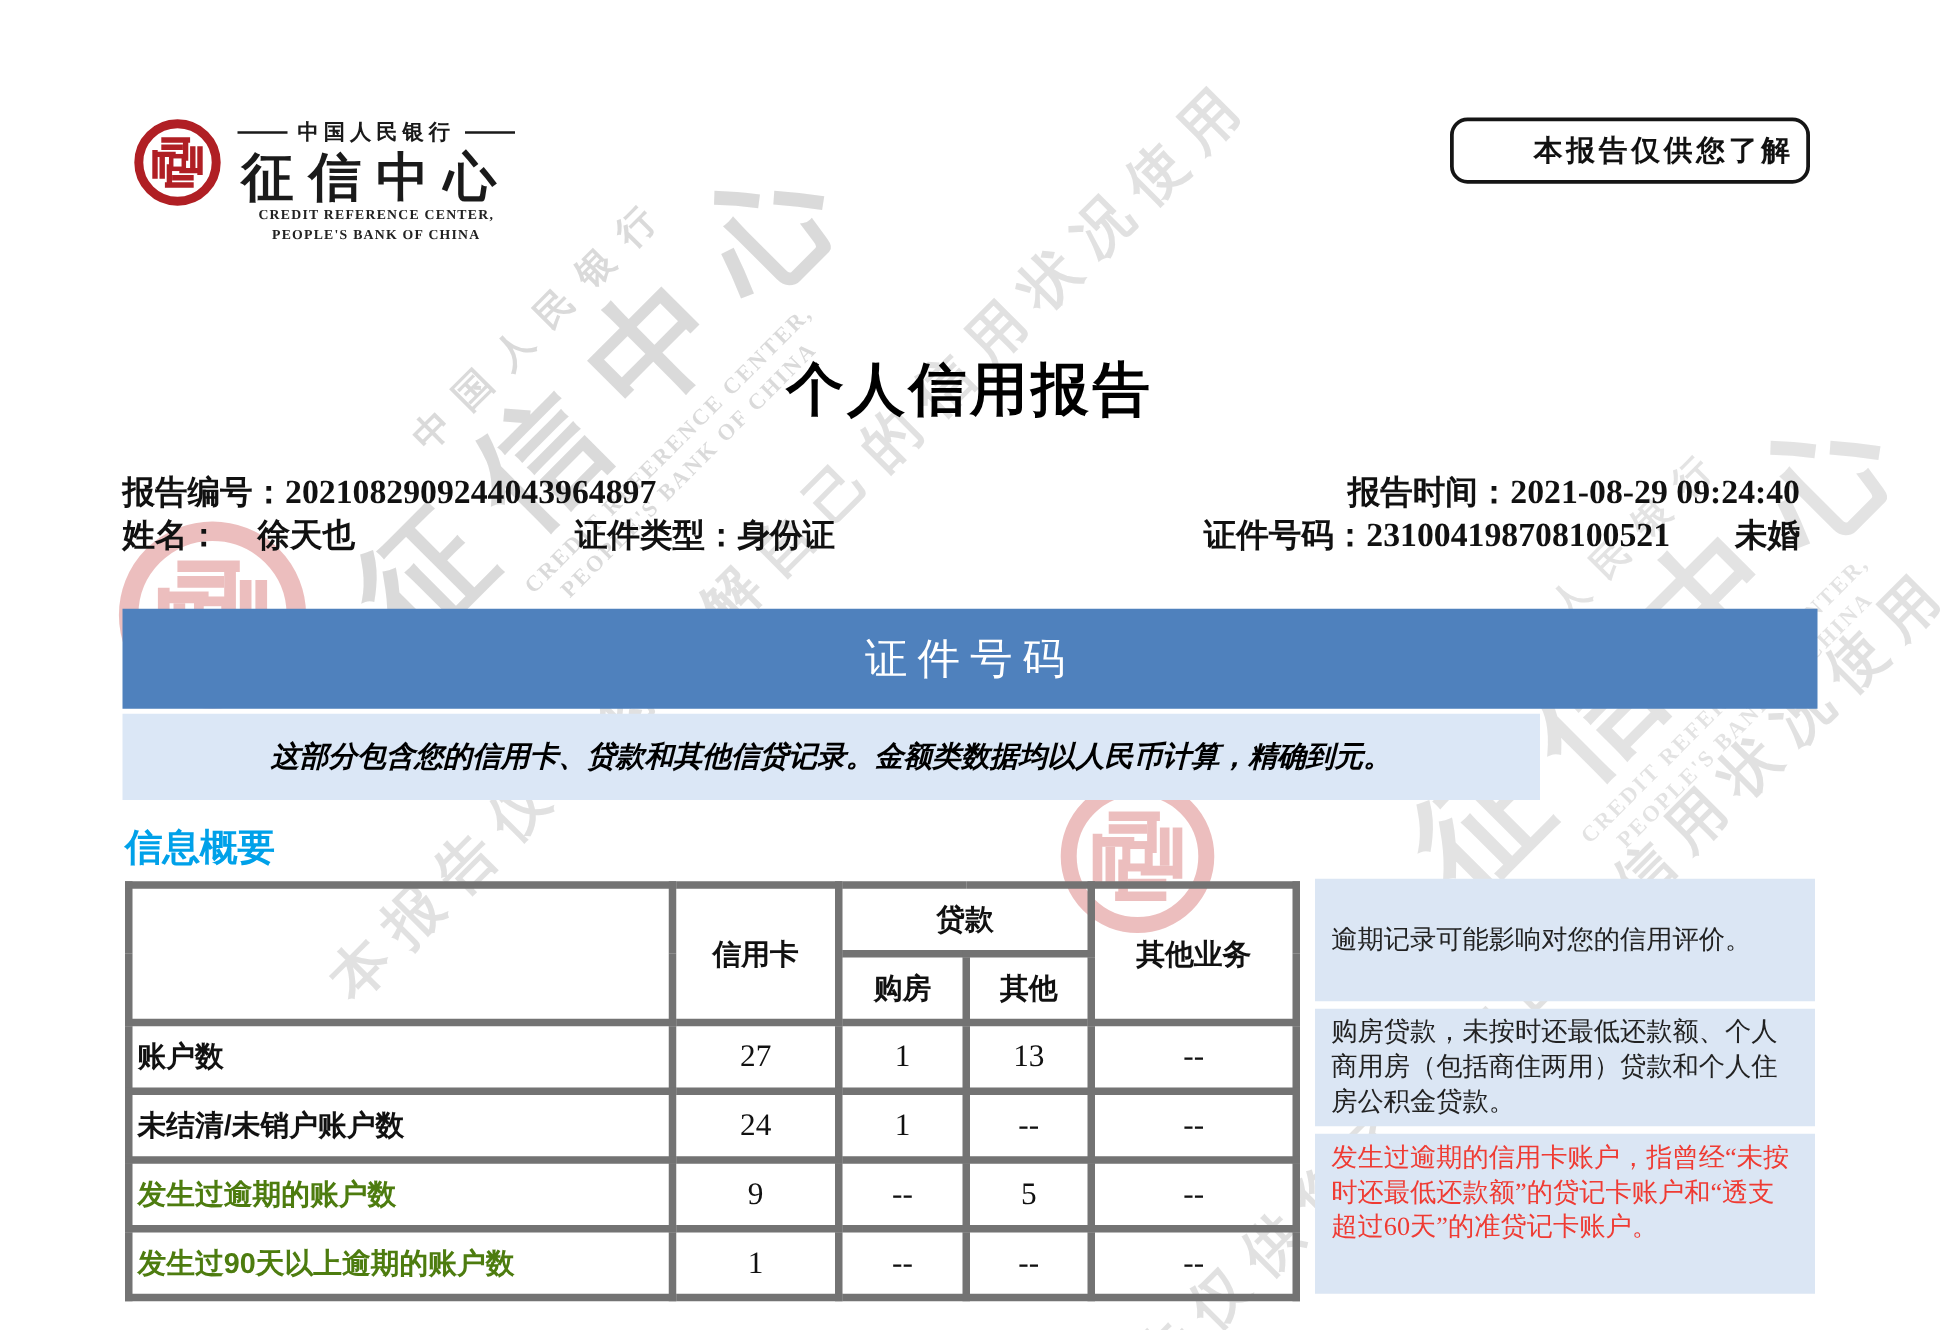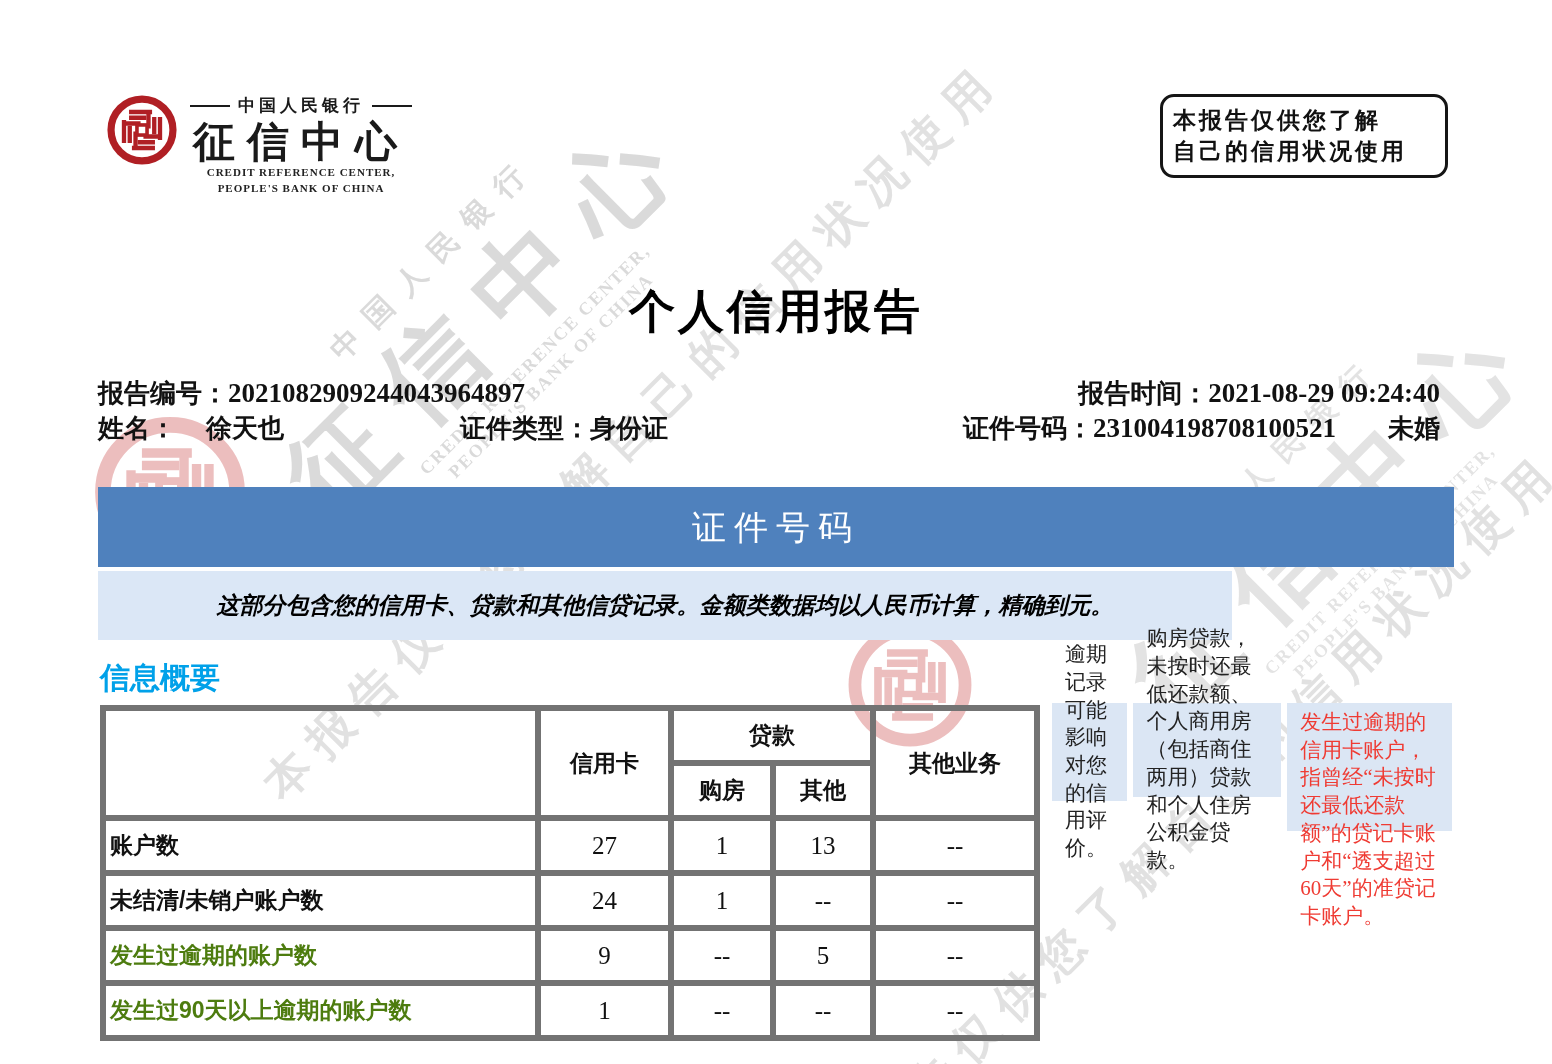--- a/index.html
+++ b/index.html
@@ -32,21 +32,21 @@
   .bank-line{display:flex;align-items:center;justify-content:center;gap:8px;
              font-weight:700;font-size:17px;letter-spacing:4px;color:#1a1a1a;
              font-family:"Liberation Serif",serif;}
   .bank-line .dash{width:40px;height:2px;background:#1a1a1a;}
   .org-name{font-size:42px;font-weight:700;letter-spacing:12px;color:#1a1a1a;line-height:1.1;margin-top:2px;}
   .eng-name{font-size:11px;font-weight:700;letter-spacing:1px;line-height:1.45;color:#222;
             font-family:"Liberation Serif",serif;}
   
   .notice-box{position:absolute;left:1160px;top:94px;width:288px;box-sizing:border-box;
               border:3px solid #151515;border-radius:14px;padding:8px 10px;
-              text-align:left;font-weight:700;font-size:23px;letter-spacing:3px;line-height:1.35;color:#111;}
+              text-align:right;font-weight:700;font-size:23px;letter-spacing:3px;line-height:1.35;color:#111;}
   
   .title{position:absolute;left:0;top:281px;width:100%;text-align:center;
          font-size:46px;font-weight:700;letter-spacing:3px;color:#000;}
   
   .meta-row{position:absolute;left:98px;right:112px;height:36px;font-size:26px;font-weight:700;}
   .meta-row-1{top:376px;}
   .meta-row-2{top:411px;}
   .m-left{position:absolute;left:0;top:0;white-space:nowrap;}
   .m-mid{position:absolute;left:362px;top:0;white-space:nowrap;}
   .m-right{position:absolute;right:0;top:0;white-space:nowrap;}
@@ -61,21 +61,21 @@
   
   .summary-heading{position:absolute;left:100px;top:658px;font-size:30px;font-weight:700;color:#00a1e9;}
   
   .summary-table{position:absolute;left:100px;top:705px;width:934px;border-collapse:collapse;table-layout:fixed;}
   .summary-table td{border:6px solid #737373;height:55px;padding:0;box-sizing:border-box;
                     font-size:23px;font-weight:700;text-align:center;vertical-align:middle;background:transparent;}
   .summary-table td.lbl{text-align:left;padding-left:4px;}
   .summary-table td.val{font-family:"Liberation Serif",serif;font-size:25px;font-weight:400;color:#111;}
   .summary-table tr.red td.lbl{color:#4d7c0f;}
   
-  .notes{position:absolute;left:1052px;top:703px;width:400px;display:flex;flex-direction:row;gap:6px;}
+  .notes{position:absolute;left:1052px;top:703px;width:400px;display:flex;flex-direction:column;gap:6px;}
   .note{box-sizing:border-box;background:#dbe6f4;padding:6px 16px 6px 13px;
         font-family:"Liberation Serif",serif;font-size:21px;line-height:1.32;color:#222;}
   .note-1{height:98px;display:flex;align-items:center;}
   .note-2{height:94px;display:flex;align-items:center;}
   .note-3{height:128px;display:flex;color:#ef3b33;}
   .hidden-defs{position:absolute;width:0;height:0;}
 </style>
 </head>
 <body>
 
@@ -130,21 +130,20 @@
           <span>中国人民银行</span>
           <span class="dash"></span>
         </div>
         <div class="org-name">征信中心</div>
         <div class="eng-name"><span>CREDIT REFERENCE CENTER,</span><br><span>PEOPLE'S BANK OF CHINA</span></div>
       </div>
     </div>
 
     <div class="notice-box">
       <div>本报告仅供您了解</div>
-      <div>自己的信用状况使用</div>
     </div>
 
     <div class="title">个人信用报告</div>
 
     <div class="meta-row meta-row-1">
       <span class="m-left">
         <span>报告编号：</span><span class="num">2021082909244043964897</span>
       </span>
       <span class="m-right">
         <span>报告时间：</span><span class="num">2021-08-29 09:24:40</span>

